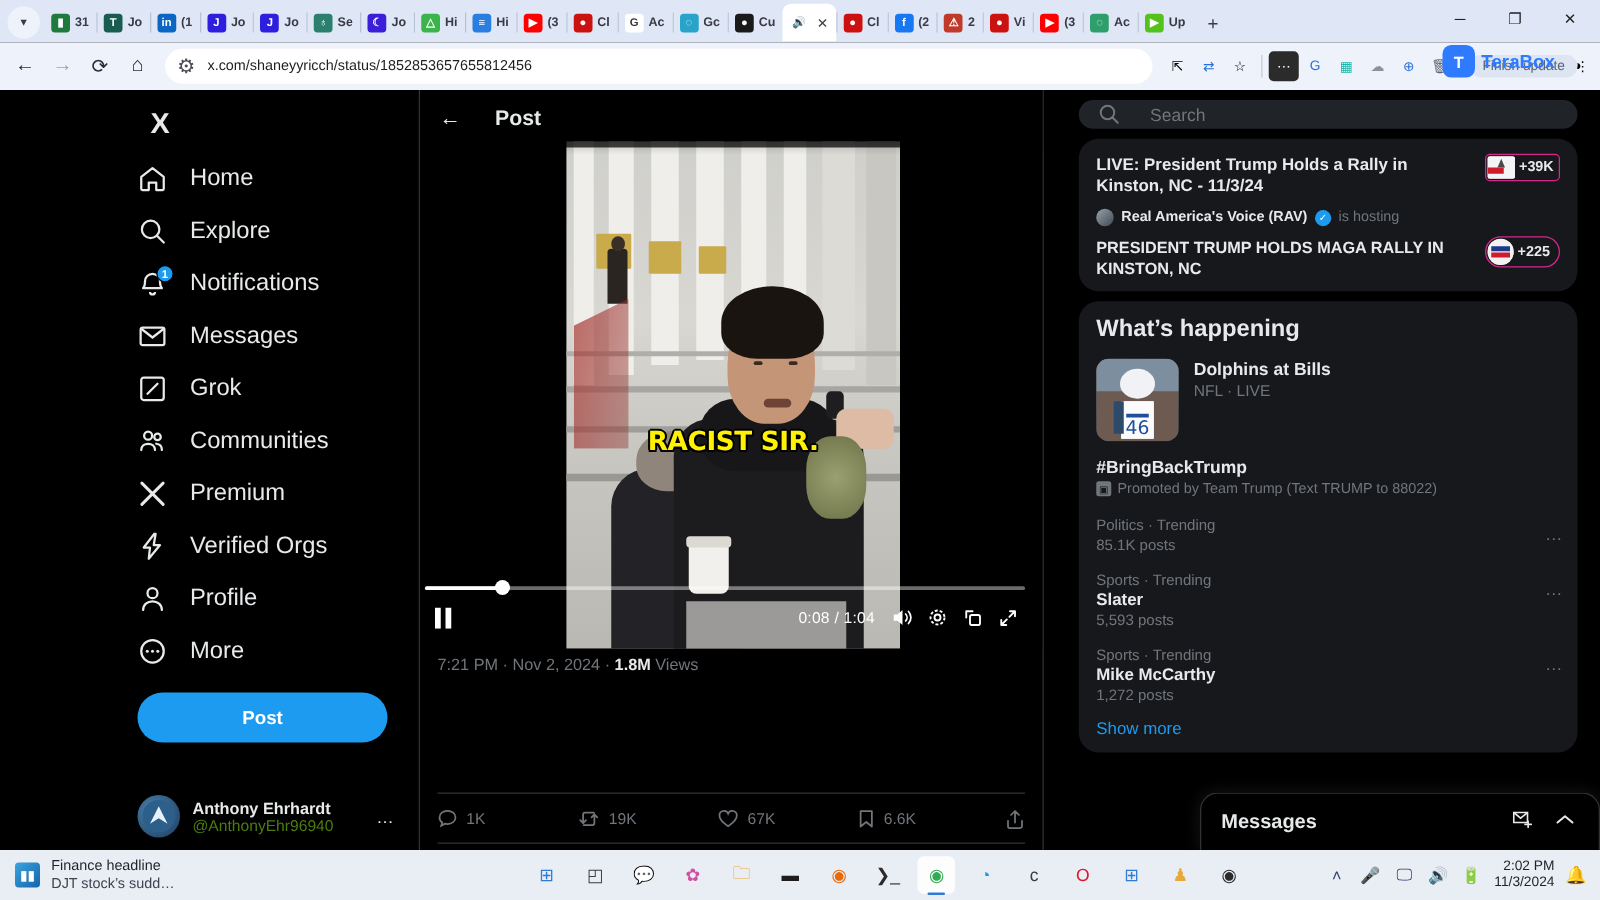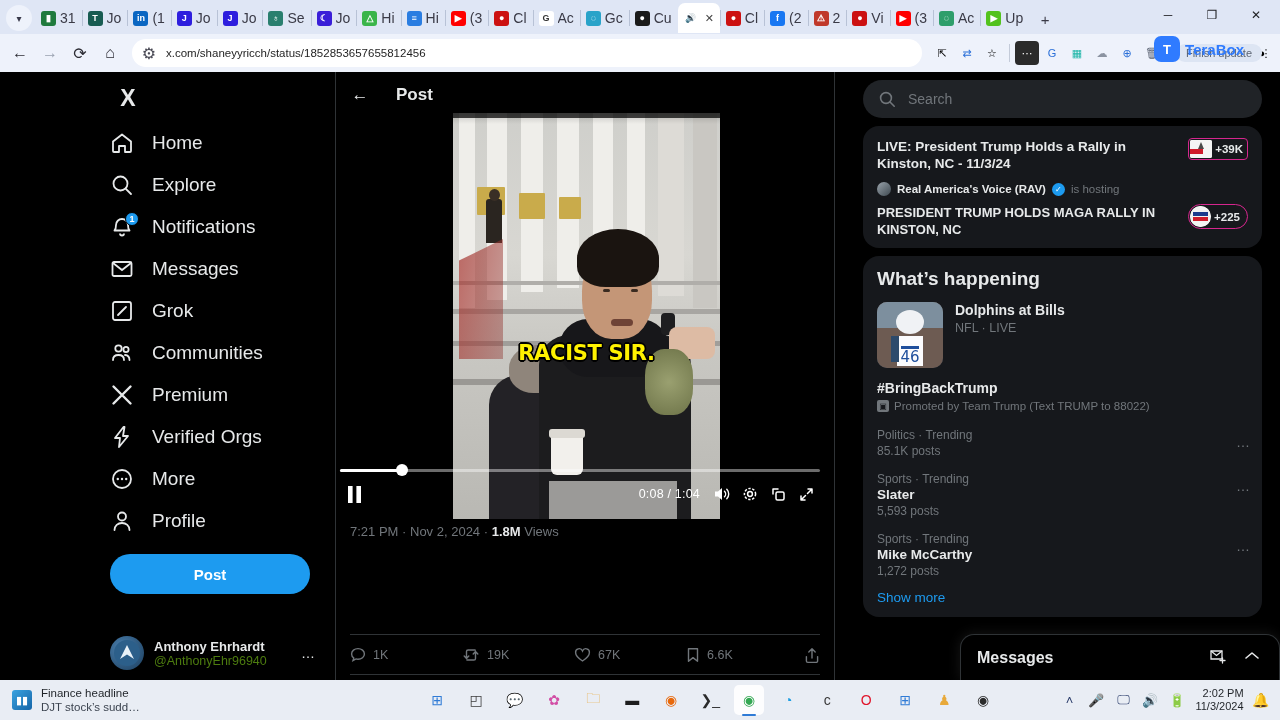--- a/index.html
+++ b/index.html
@@ -38,21 +38,21 @@
     height: 16px; width: 1px; background: #b8c2d6;
   }
   .tab.active { background: #fff; max-width: 74px; }
   .tab.active.sep::before { display: none; }
   .tab-ico {
     width: 15px; height: 15px; flex: 0 0 auto;
     border-radius: 3px; display: flex; align-items: center;
     justify-content: center; font-size: 9px; font-weight: bold;
     color: #fff; overflow: hidden; line-height: 1;
   }
-  .tab-label { white-space: nowrap; overflow: hidden; font-size: 14px; }
+  .tab-label { white-space: nowrap; overflow: hidden; font-size: 10px; font-weight: bold; }
   .tab-close { font-size: 11px; color: #444; margin-left: 2px; }
 
   .newtab { width: 24px; height: 24px; margin: 0 4px 3px 4px;
     display:flex;align-items:center;justify-content:center;
     font-size: 15px; color: #3a3a46; flex:0 0 auto;}
   .winctl { margin-left: auto; display: flex; align-items: flex-start; height:34px; }
   .winbtn { width: 44px; height: 30px; display:flex;align-items:center;justify-content:center;
     font-size: 12px; color: #202124; }
 
   .toolbar {
@@ -169,22 +169,22 @@
   .meta-row b { color:#e7e9ea; }
   .sep-line { position:absolute; left:14px; right:14px; height:1px; background:#2f3336; }
   .actions { position:absolute; top: 566px; left: 14px; right: 14px; height: 34px;
     display:flex; align-items:center; }
   .action { display:flex; align-items:center; gap: 7px; color:#71767b; font-size: 12.5px;
     width: 112px; }
   .action-last { margin-left:auto; width:auto; }
 
   
   .rightcol { flex:1 1 auto; padding: 8px 18px 0 28px; position:relative; overflow:hidden; }
-  .search-box { height: 38px; background: #202327; border-radius: 19px;
-    display:flex; align-items:center; gap: 12px; padding: 0 16px; }
+  .search-box { height: 23px; background: #202327; border-radius: 19px;
+    display:flex; align-items:center; gap: 24px; padding: 0 16px; }
   .search-ph { color:#71767b; font-size: 14px; }
   .card { background:#16181c; border-radius: 16px; margin-top: 8px; overflow:hidden; }
   .live-block { padding: 4px 14px 10px 14px; }
   .live-row { display:flex; align-items:flex-start; gap: 10px; padding-top: 8px; }
   .live-title { flex:1 1 auto; color:#e7e9ea; font-size: 13.5px; font-weight:bold;
     line-height: 17px; }
   .live-chip { flex:0 0 auto; display:flex; align-items:center; gap: 3px;
     border: 1.4px solid #d6268e; border-radius: 4px; padding: 1px 4px 1px 1px; }
   .live-chip.round { border-radius: 16px; padding: 1px 7px 1px 1px; }
   .chip-img { width: 22px; height: 18px; border-radius: 2px; background:#f2f2f2;
@@ -457,36 +457,36 @@
             <span class="navicon">
               <svg width="24" height="24" viewBox="0 0 24 24">
                 <path d="M13.5 2L5 13h5l-1 9 9-11h-5l1.5-9z" fill="none" stroke="#e7e9ea" stroke-width="1.8" stroke-linejoin="round"></path>
               </svg>
             </span>
             <span>Verified Orgs</span>
           </div>
           <div class="navitem">
             <span class="navicon">
               <svg width="24" height="24" viewBox="0 0 24 24">
+                <circle cx="12" cy="7.5" r="4" fill="none" stroke="#e7e9ea" stroke-width="1.8"></circle>
+                <path d="M4.5 21c0-4.3 3.4-7 7.5-7s7.5 2.7 7.5 7" fill="none" stroke="#e7e9ea" stroke-width="1.8" stroke-linecap="round"></path>
+              </svg>
+            </span>
+            <span>Profile</span>
+          </div>
+          <div class="navitem">
+            <span class="navicon">
+              <svg width="24" height="24" viewBox="0 0 24 24">
                 <circle cx="12" cy="12" r="9" fill="none" stroke="#e7e9ea" stroke-width="1.8"></circle>
                 <circle cx="7.8" cy="12" r="1.2" fill="#e7e9ea"></circle>
                 <circle cx="12" cy="12" r="1.2" fill="#e7e9ea"></circle>
                 <circle cx="16.2" cy="12" r="1.2" fill="#e7e9ea"></circle>
               </svg>
             </span>
             <span>More</span>
-          </div>
-          <div class="navitem">
-            <span class="navicon">
-              <svg width="24" height="24" viewBox="0 0 24 24">
-                <circle cx="12" cy="7.5" r="4" fill="none" stroke="#e7e9ea" stroke-width="1.8"></circle>
-                <path d="M4.5 21c0-4.3 3.4-7 7.5-7s7.5 2.7 7.5 7" fill="none" stroke="#e7e9ea" stroke-width="1.8" stroke-linecap="round"></path>
-              </svg>
-            </span>
-            <span>Profile</span>
           </div>
         </div>
       <button class="postbtn">Post</button>
       <div class="acct">
         <div class="avatar">
           <svg width="26" height="26" viewBox="0 0 26 26" aria-hidden="true">
             <circle cx="13" cy="13" r="13" fill="#2c5f8a"></circle>
             <path d="M13 5 L20 19 L13 14.5 L6 19 Z" fill="#e8f1f8"></path>
           </svg>
         </div>

